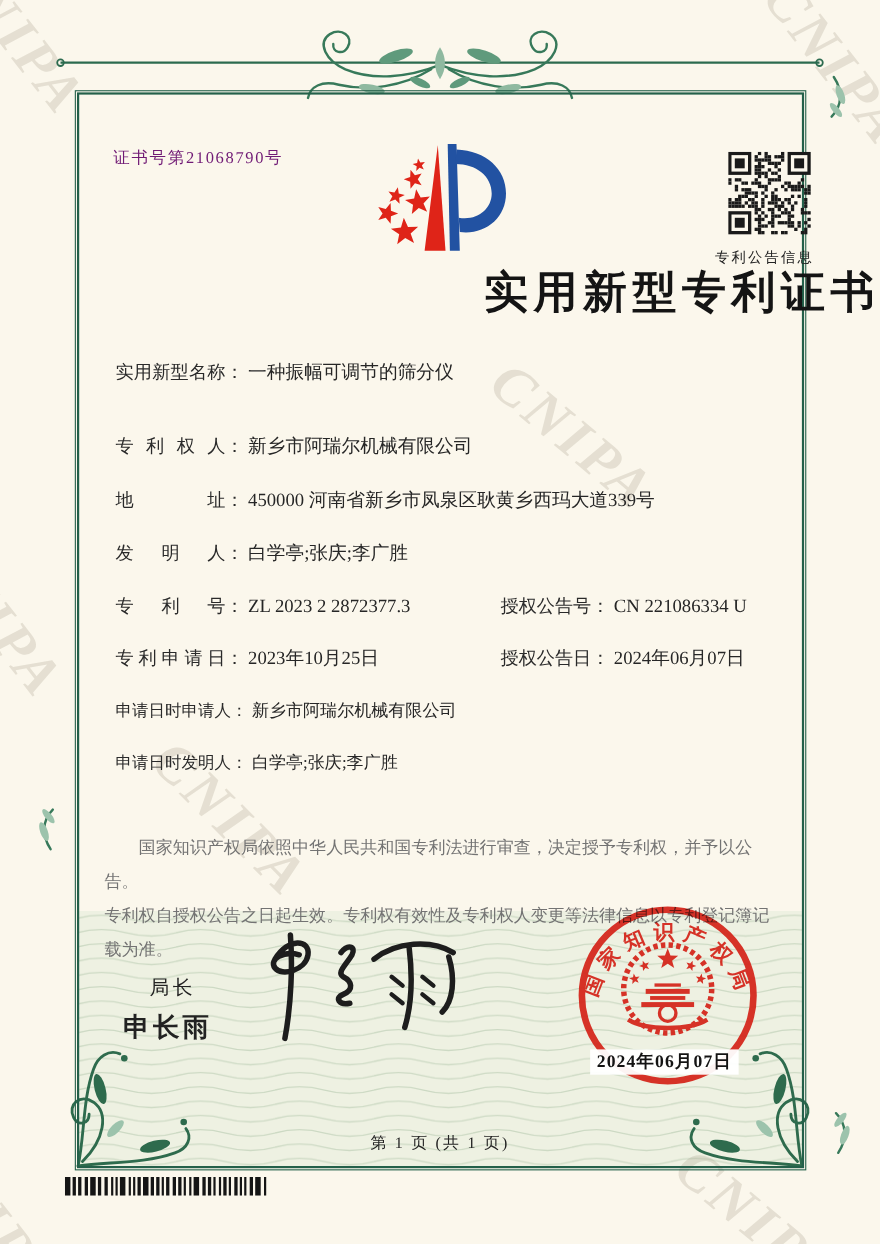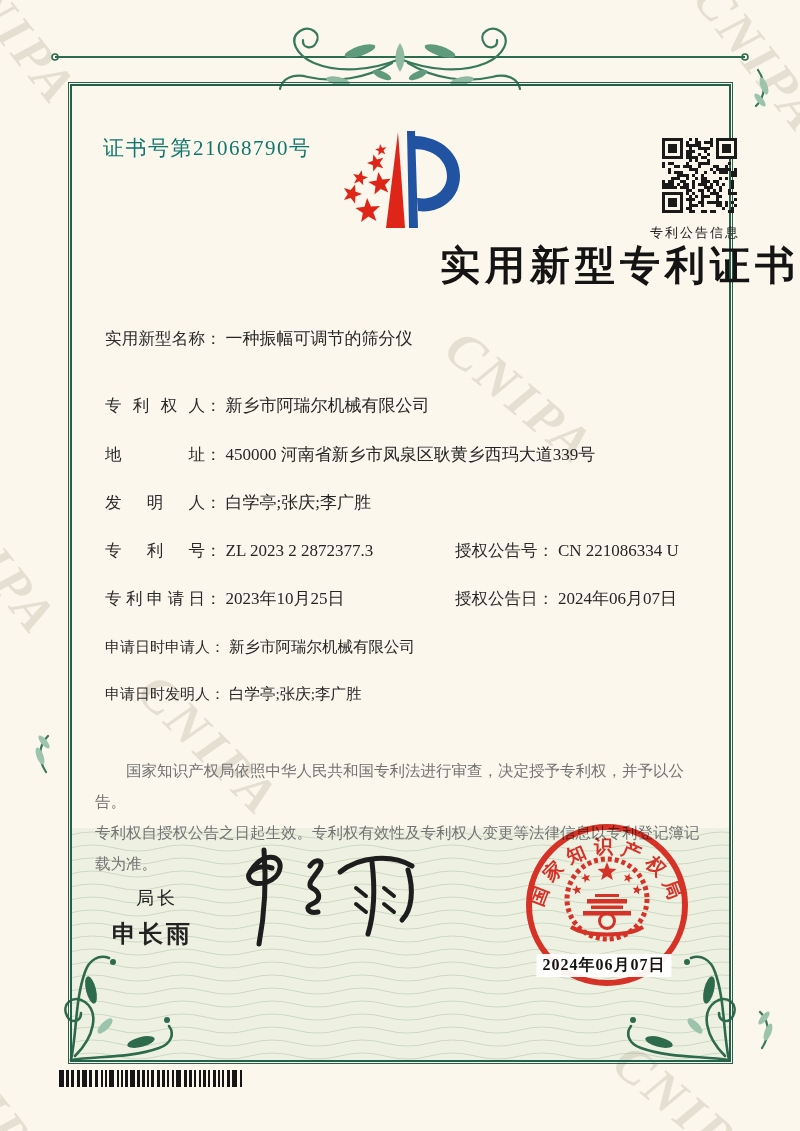--- a/index.html
+++ b/index.html
@@ -8,21 +8,21 @@
   
   .band{position:absolute;left:70px;top:828px;width:661px;height:233px;z-index:0;}
   .wm-layer{position:absolute;inset:0;z-index:1;pointer-events:none;}
   .watermark{position:absolute;font-family:"Liberation Serif",serif;font-style:italic;font-weight:bold;
              font-size:52px;letter-spacing:4px;color:rgba(150,142,120,0.22);transform-origin:0 0;}
   .orn{position:absolute;inset:0;z-index:2;pointer-events:none;}
   .frame{position:absolute;left:68px;top:82px;width:663px;height:980px;border:1px solid #24604a;z-index:2;pointer-events:none;}
   .frame::before{content:"";position:absolute;inset:1px;border:2px solid #24604a;}
   .content{position:absolute;inset:0;z-index:3;}
   
-  .cert-no{position:absolute;left:103px;top:134px;font-size:21px;letter-spacing:1.5px;color:#0f766e;}
+  .cert-no{position:absolute;left:103px;top:134px;font-size:15px;letter-spacing:1.5px;color:#701a75;}
   .logo{position:absolute;left:336px;top:126px;width:134px;height:112px;}
   .qr-wrap{position:absolute;left:598px;top:138px;width:100px;text-align:right;margin-left:42px;}
   .qr-label{margin-top:4px;font-size:13px;letter-spacing:2px;color:#222;}
   .title{position:absolute;left:0;top:238px;width:100%;text-align:right;font-size:40px;font-weight:bold;
          letter-spacing:5px;color:#141414;}
   
   .fields{position:absolute;left:105px;top:0;width:627px;}
   .frow{position:absolute;left:0;width:100%;line-height:28px;font-size:16.5px;white-space:nowrap;}
   .flabel{display:inline-block;width:100px;text-align:justify;text-align-last:justify;vertical-align:top;}
   .fcolon{display:inline-block;vertical-align:top;}
@@ -423,20 +423,21 @@
         <rect x="78" y="79" width="24" height="3"></rect>
         <rect x="70" y="84" width="40" height="4.5"></rect>
         <rect x="74" y="90.5" width="32" height="3.5"></rect>
         <rect x="66" y="96" width="48" height="4.5"></rect>
       </g>
       <circle cx="90" cy="106" r="7.5" fill="none" stroke="#d4271c" stroke-width="3"></circle>
       <path class="redln" d="M54,112 C70,122 110,122 126,112" stroke-width="4"></path>
     </svg>
     <div class="seal-date">2024年06月07日</div>
 
+    <div class="footer">第 1 页 (共 1 页)</div>
 
     <svg class="barcode" id="barcode" width="190" height="17">
         <rect x="0" y="0" width="5" height="17" fill="#151515"></rect>
         <rect x="7" y="0" width="3" height="17" fill="#151515"></rect>
         <rect x="12" y="0" width="3" height="17" fill="#151515"></rect>
         <rect x="18" y="0" width="3" height="17" fill="#151515"></rect>
         <rect x="23" y="0" width="5" height="17" fill="#151515"></rect>
         <rect x="30" y="0" width="3" height="17" fill="#151515"></rect>
         <rect x="36" y="0" width="3" height="17" fill="#151515"></rect>
         <rect x="42" y="0" width="2" height="17" fill="#151515"></rect>

